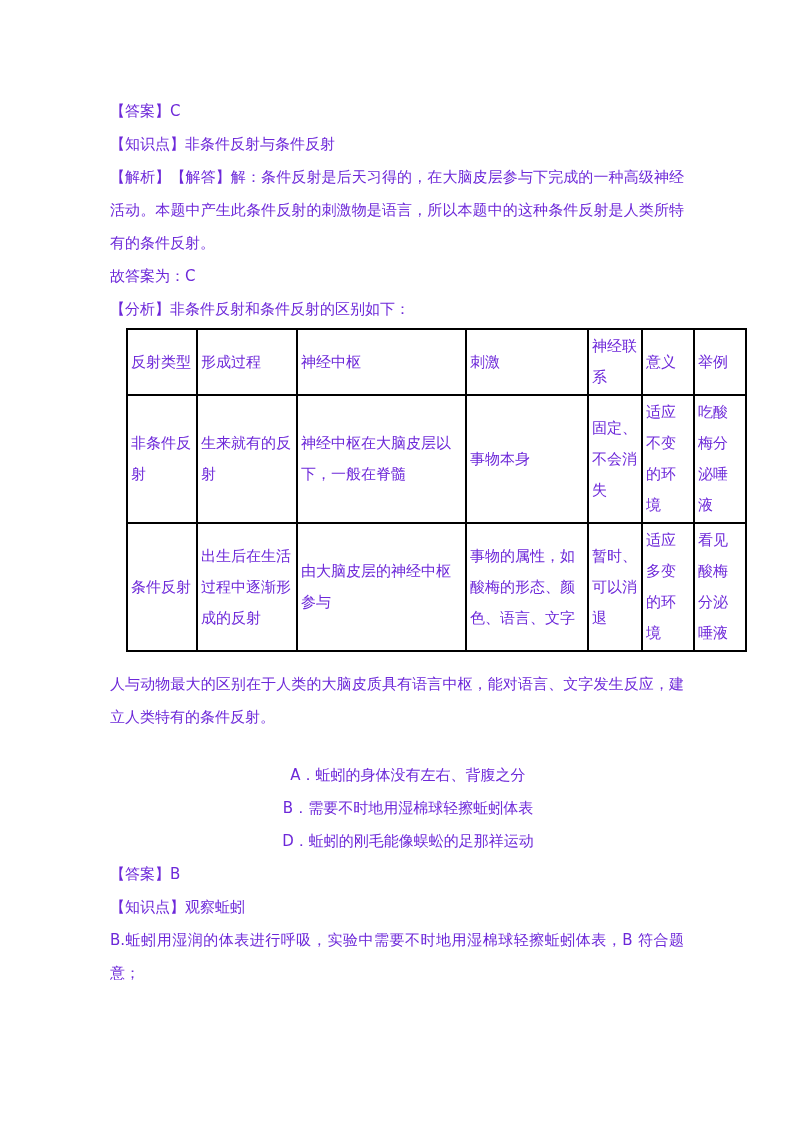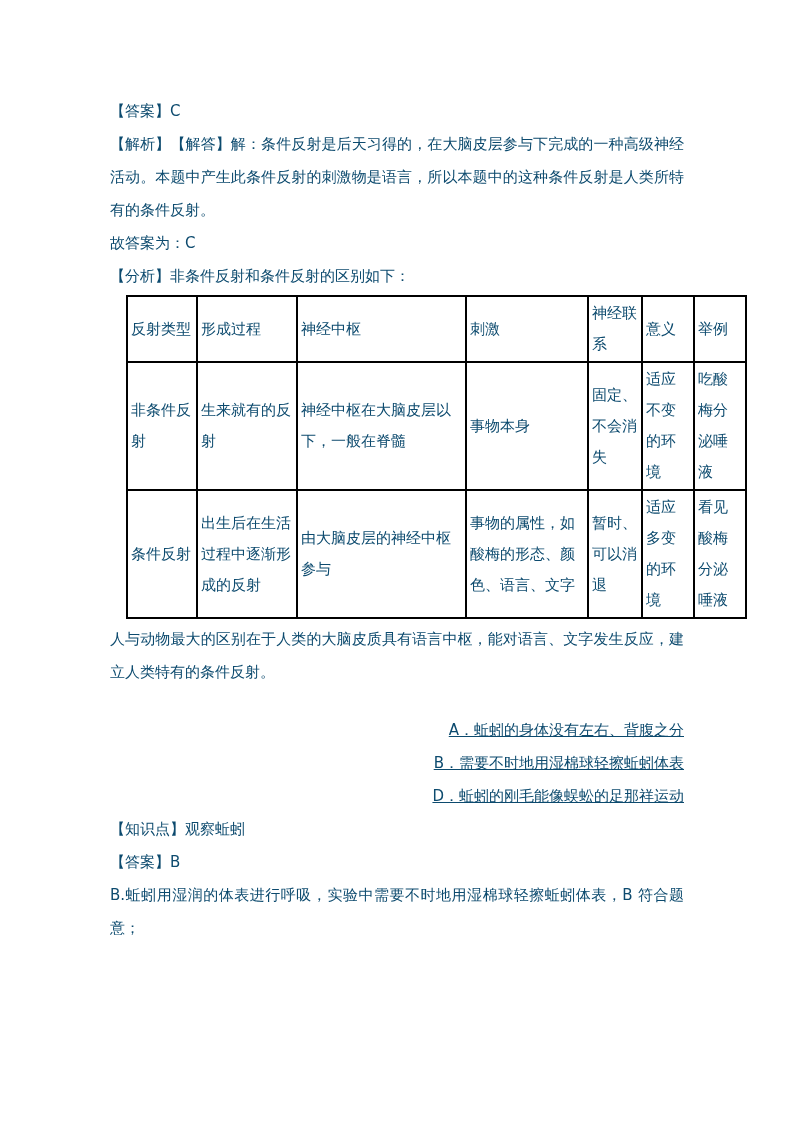--- a/index.html
+++ b/index.html
@@ -10,65 +10,65 @@
   .page {
     position: relative;
     width: 794px;
     height: 1123px;
     background: #ffffff;
     box-sizing: border-box;
     padding: 95px 110px 0 110px;
     font-family: "DejaVu Sans", sans-serif;
     font-size: 15px;
     line-height: 33px;
-    color: #0c4a6e;
+    color: #6d28d9;
     overflow: hidden;
   }
   .para {
     margin: 0;
     text-align: justify;
     word-break: break-all;
   }
   .para.no-justify {
     text-align: left;
   }
   .option {
     margin: 0 0 0 22px;
-    text-align: right;
+    text-align: center;
     word-break: break-all;
-    text-decoration: underline;
   }
   .gap-before-q5 {
     height: 25px;
   }
   table.ref-table {
     border-collapse: collapse;
     table-layout: fixed;
     width: 617px;
-    margin: 2px 0 4px 16px;
+    margin: 2px 0 16px 16px;
   }
   table.ref-table td {
     border: 2px solid #000000;
     vertical-align: middle;
     text-align: left;
     padding: 1px 3px;
     font-size: 15px;
     line-height: 31px;
     word-break: break-all;
     overflow: hidden;
   }
   tr.row-header { height: 65px; }
   tr.row-data   { height: 94px; }
 </style>
 </head>
 <body>
 
 <div class="page">
 
   <p class="para no-justify">【答案】C</p>
+  <p class="para no-justify">【知识点】非条件反射与条件反射</p>
   <p class="para">【解析】【解答】解：条件反射是后天习得的，在大脑皮层参与下完成的一种高级神经活动。本题中产生此条件反射的刺激物是语言，所以本题中的这种条件反射是人类所特有的条件反射。</p>
   <p class="para no-justify">故答案为：C</p>
   <p class="para no-justify">【分析】非条件反射和条件反射的区别如下：</p>
 
   <table class="ref-table">
     <colgroup>
       <col style="width:70px">
       <col style="width:100px">
       <col style="width:169px">
       <col style="width:122px">
@@ -108,17 +108,17 @@
   </table>
 
   <p class="para">人与动物最大的区别在于人类的大脑皮质具有语言中枢，能对语言、文字发生反应，建立人类特有的条件反射。</p>
 
   <div class="gap-before-q5"></div>
 
   <p class="option">A．蚯蚓的身体没有左右、背腹之分</p>
   <p class="option">B．需要不时地用湿棉球轻擦蚯蚓体表</p>
   <p class="option">D．蚯蚓的刚毛能像蜈蚣的足那祥运动</p>
 
+  <p class="para no-justify">【答案】B</p>
   <p class="para no-justify">【知识点】观察蚯蚓</p>
-  <p class="para no-justify">【答案】B</p>
   <p class="para">B.蚯蚓用湿润的体表进行呼吸，实验中需要不时地用湿棉球轻擦蚯蚓体表，B 符合题意；</p>
 
 </div>
 
 </body></html>

